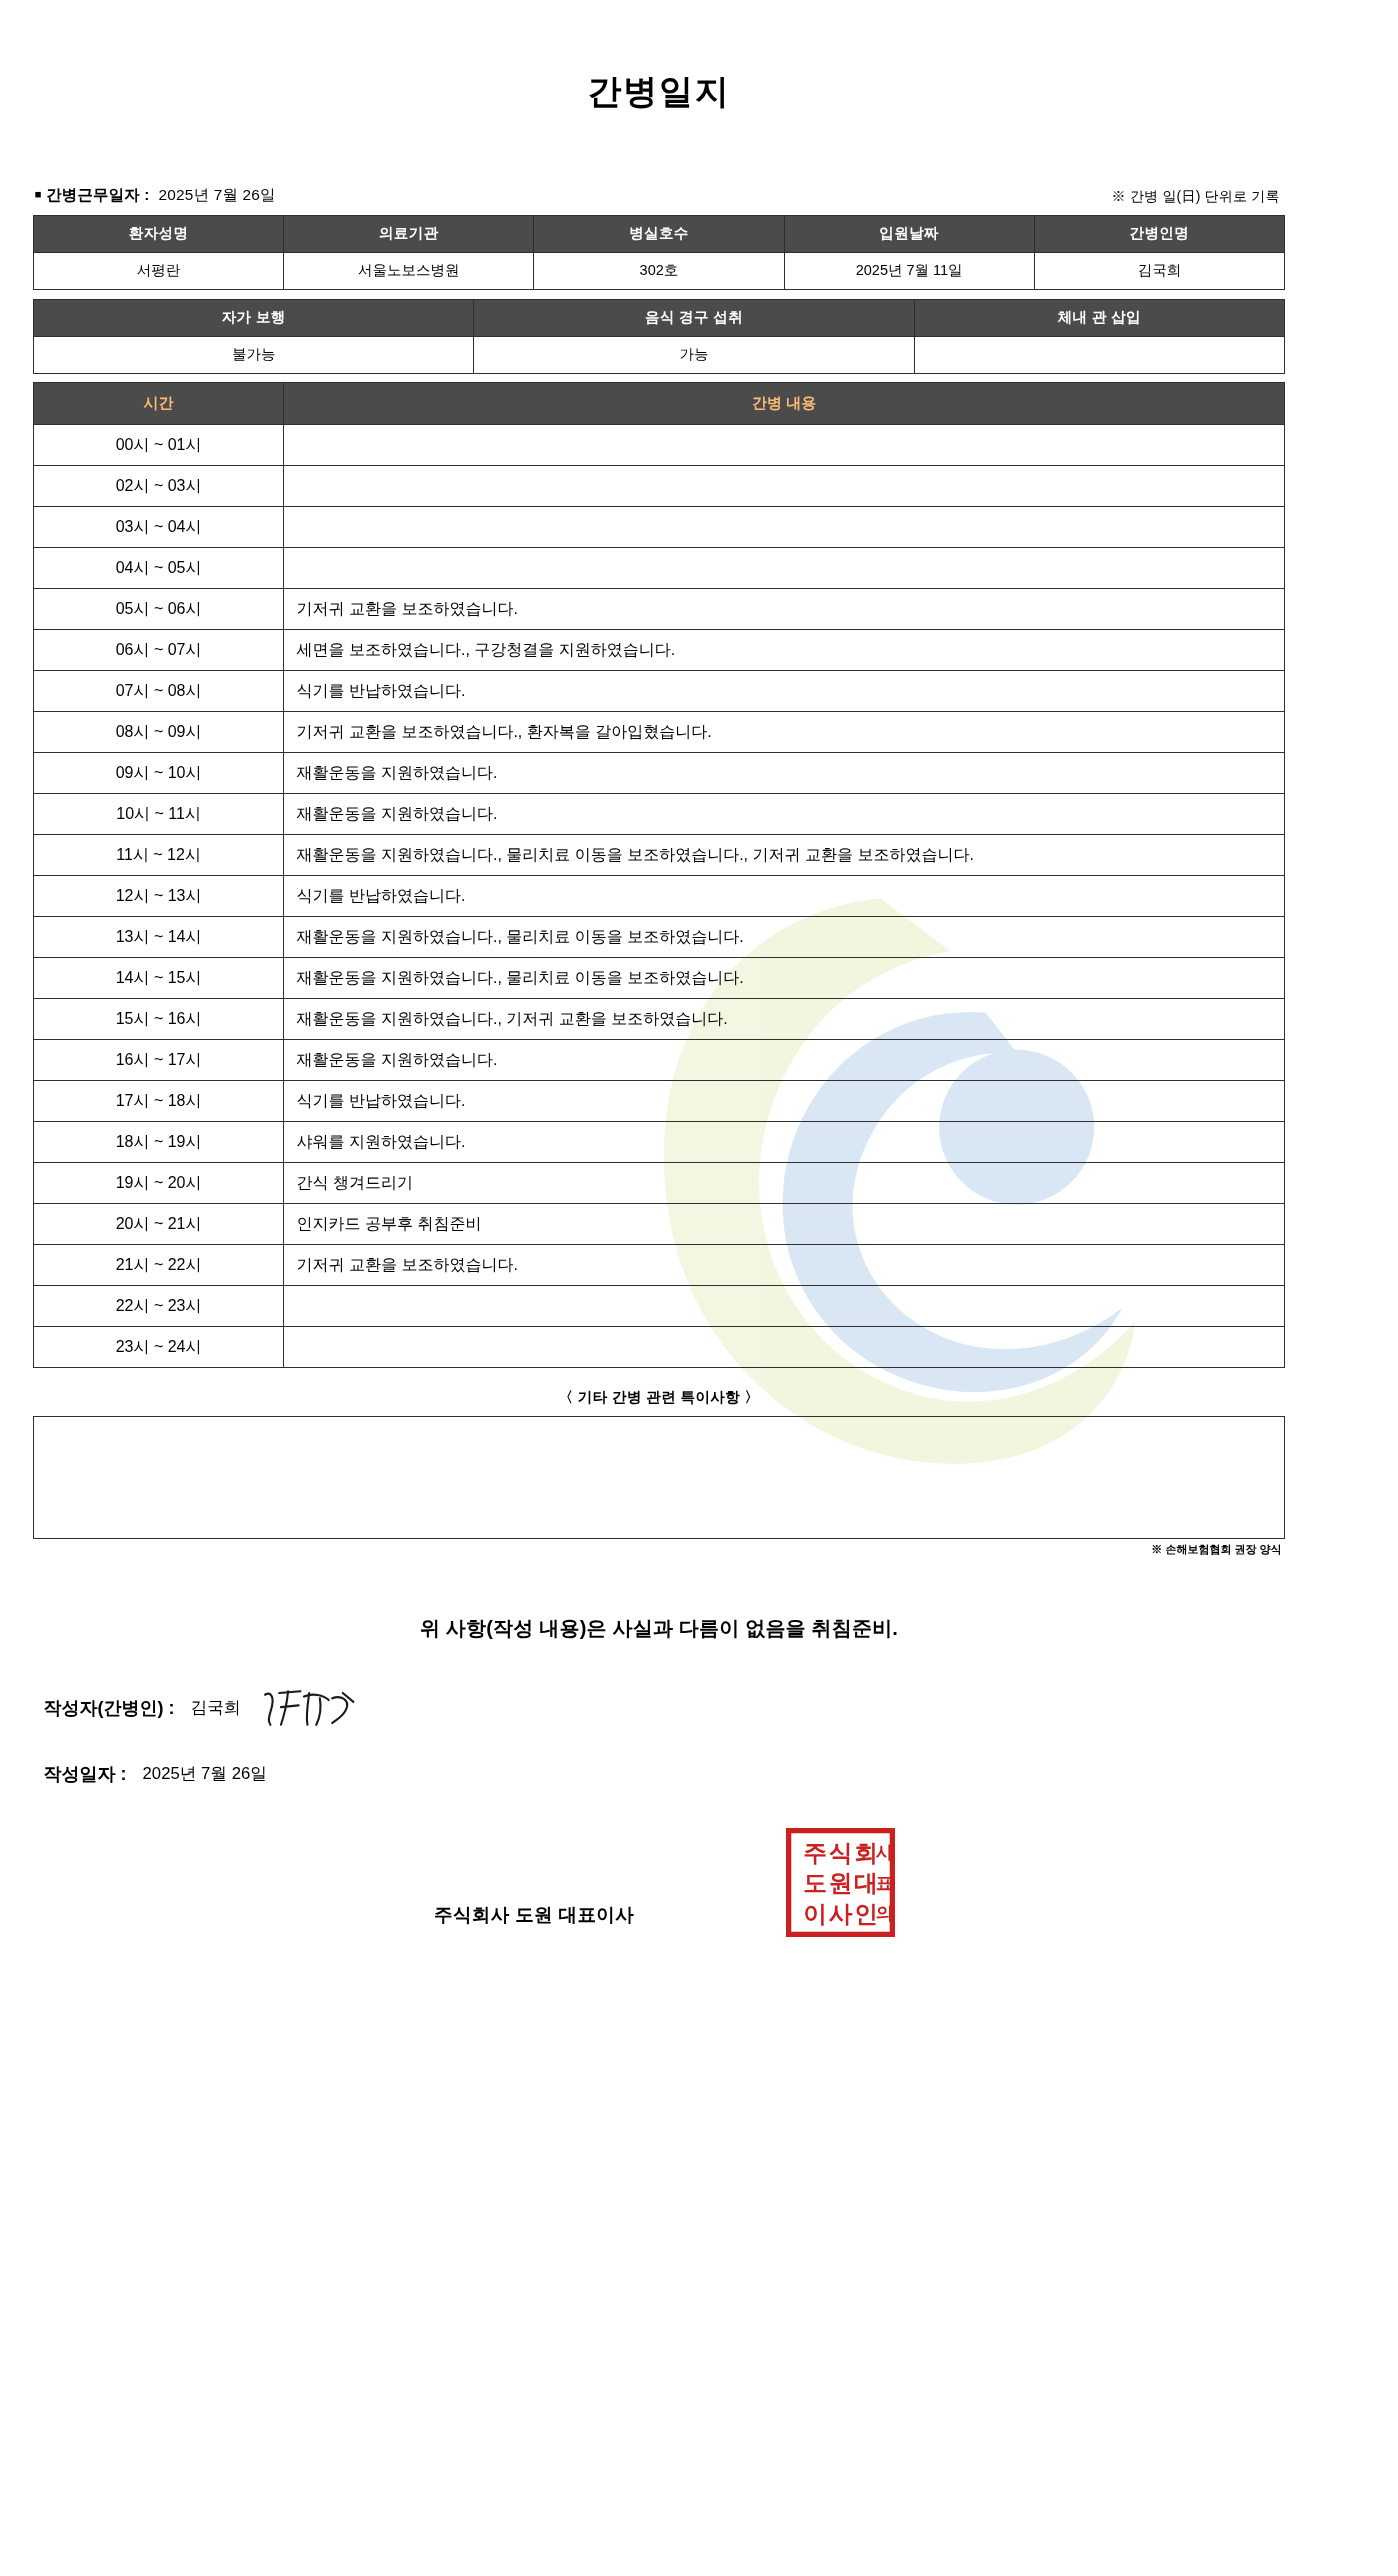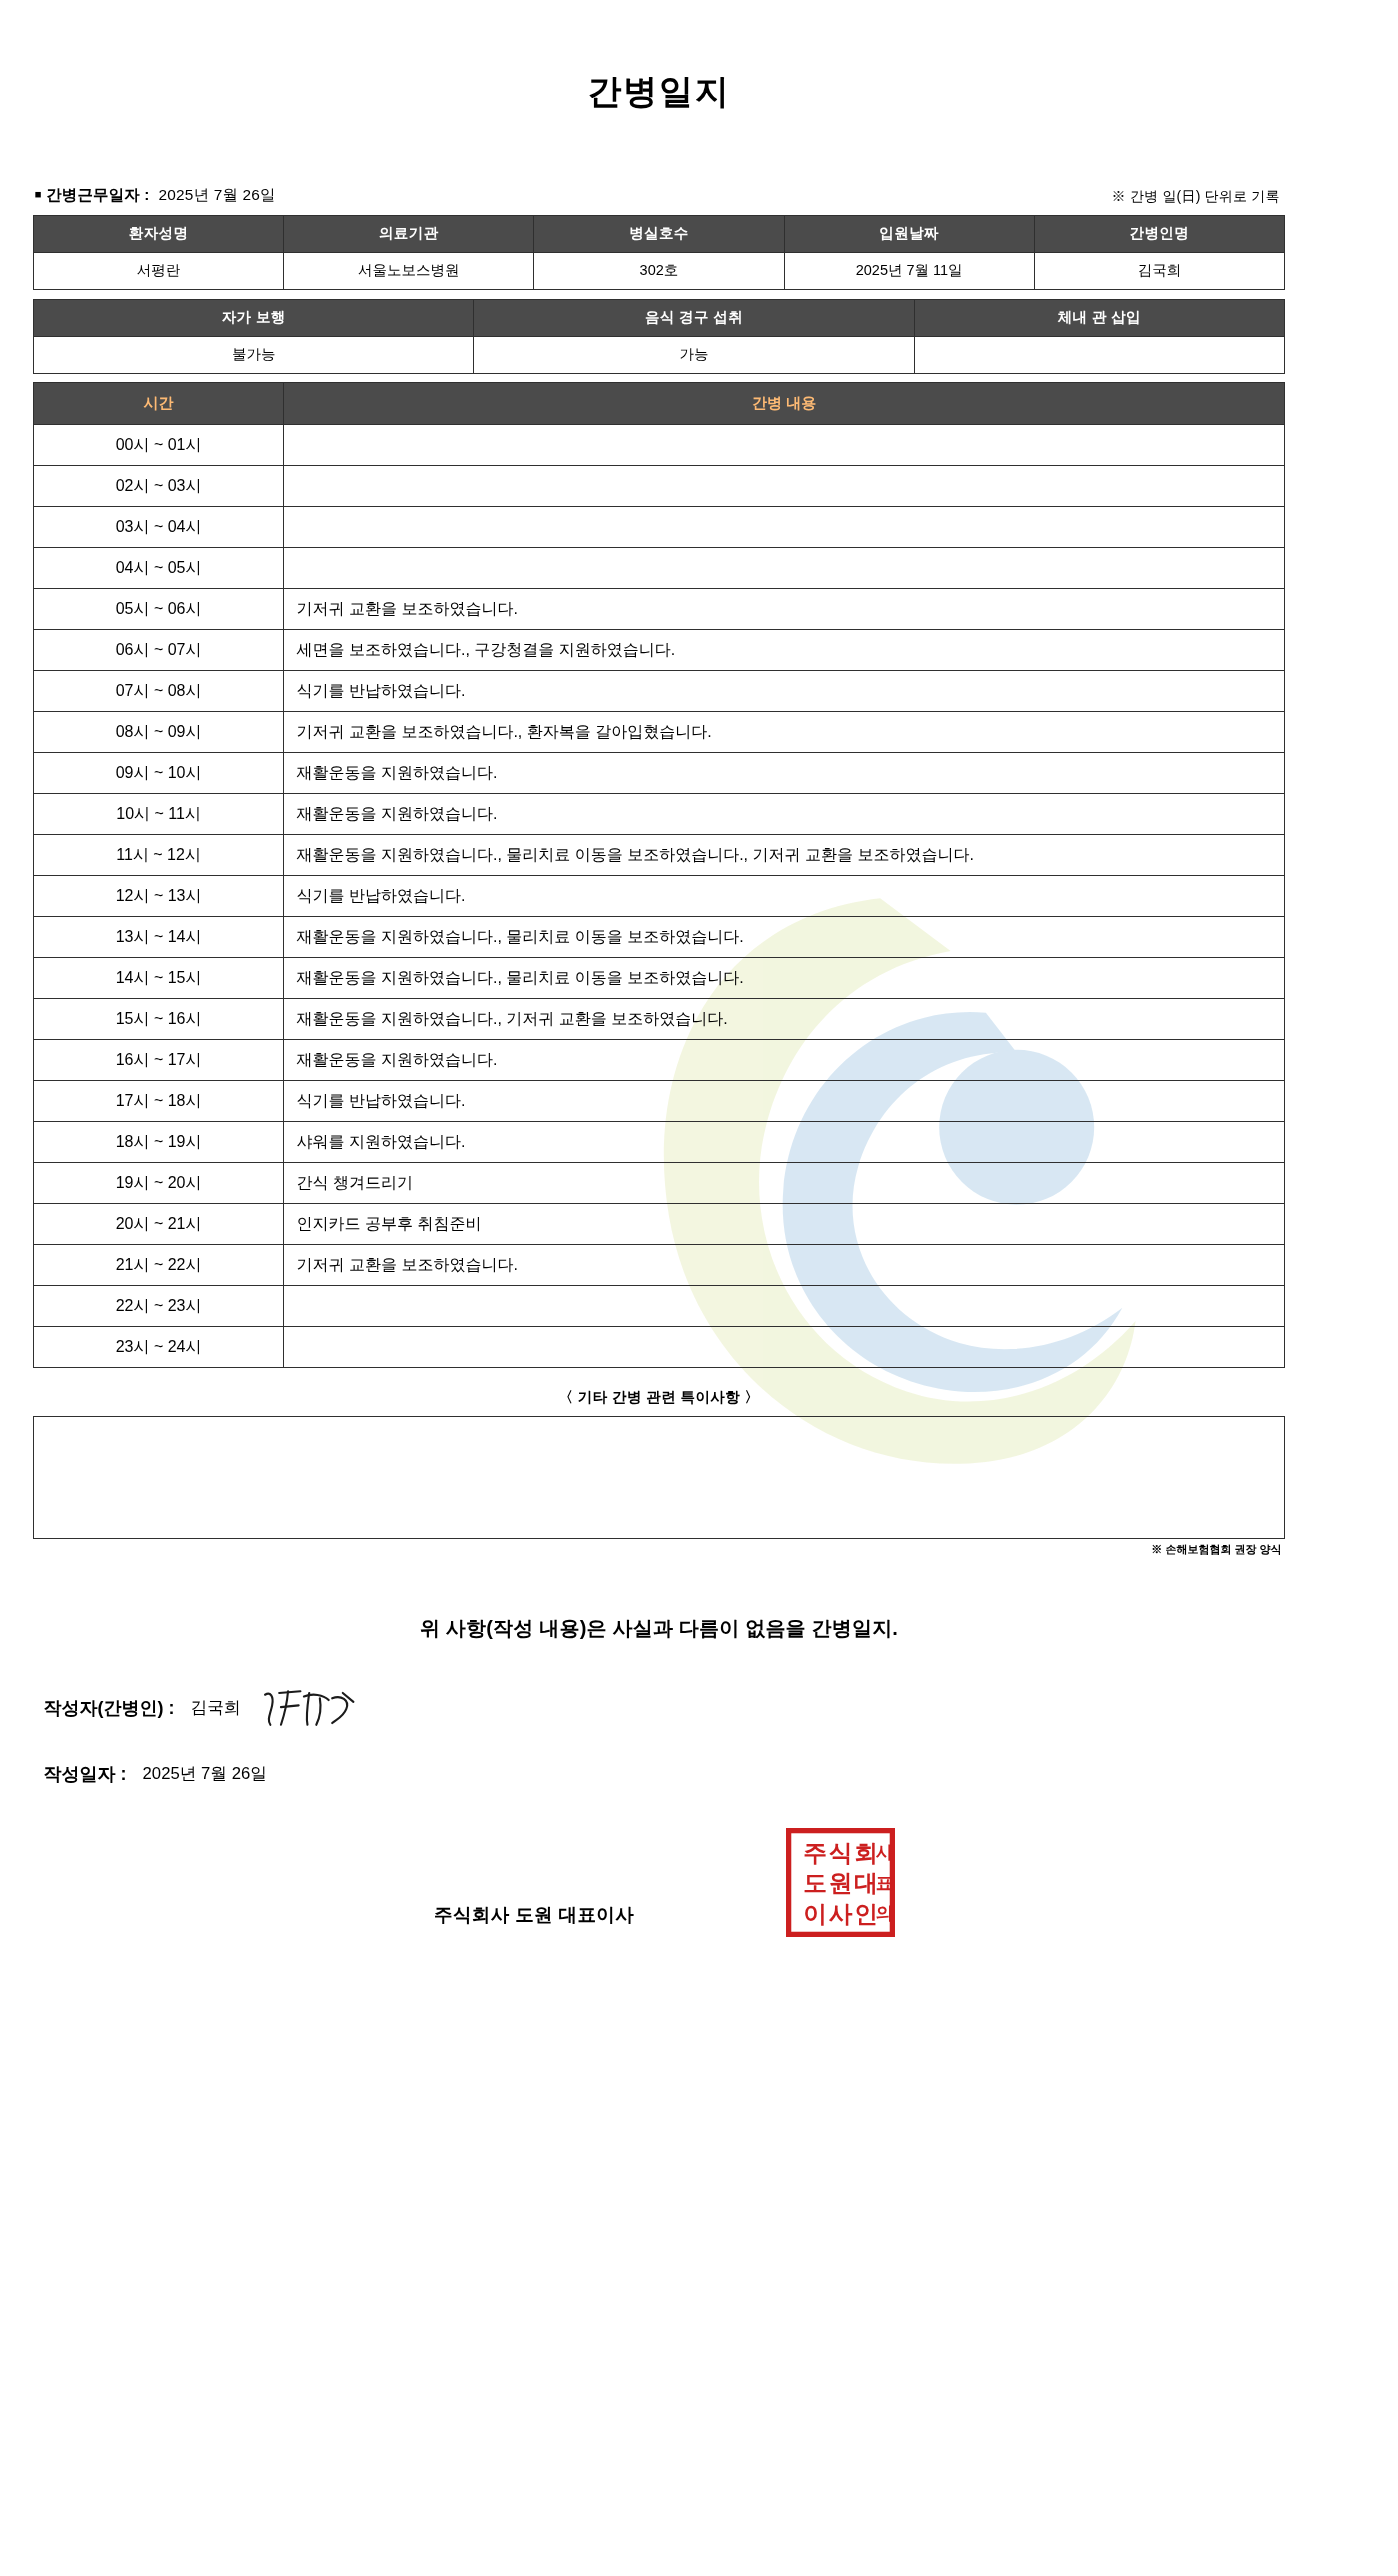--- a/index.html
+++ b/index.html
@@ -382,21 +382,21 @@
           <td class="time-cell">23시 ~ 24시</td>
           <td class="content-cell"></td>
         </tr>
       </tbody>
   </table>
 
   <div class="notes-title">〈 기타 간병 관련 특이사항 〉</div>
   <div class="notes-box"></div>
   <div class="assoc-note">※ 손해보험협회 권장 양식</div>
 
-  <div class="confirm-text">위 사항(작성 내용)은 사실과 다름이 없음을 간병일지.</div>
+  <div class="confirm-text">위 사항(작성 내용)은 사실과 다름이 없음을 취침준비.</div>
 
   <div class="sign-block">
     <div class="sign-line">
       <span class="sign-label">작성자(간병인) :</span>
       <span class="sign-value">김국희</span>
       <span class="signature-img">
         <svg viewBox="0 0 120 54" width="106" height="48" xmlns="http://www.w3.org/2000/svg">
           <g fill="none" stroke="#1b1b1b" stroke-width="2.4" stroke-linecap="round">
             <path d="M8 12 C14 8 18 14 16 24 C14 34 10 40 14 46"></path>
             <path d="M24 10 L48 8"></path>

